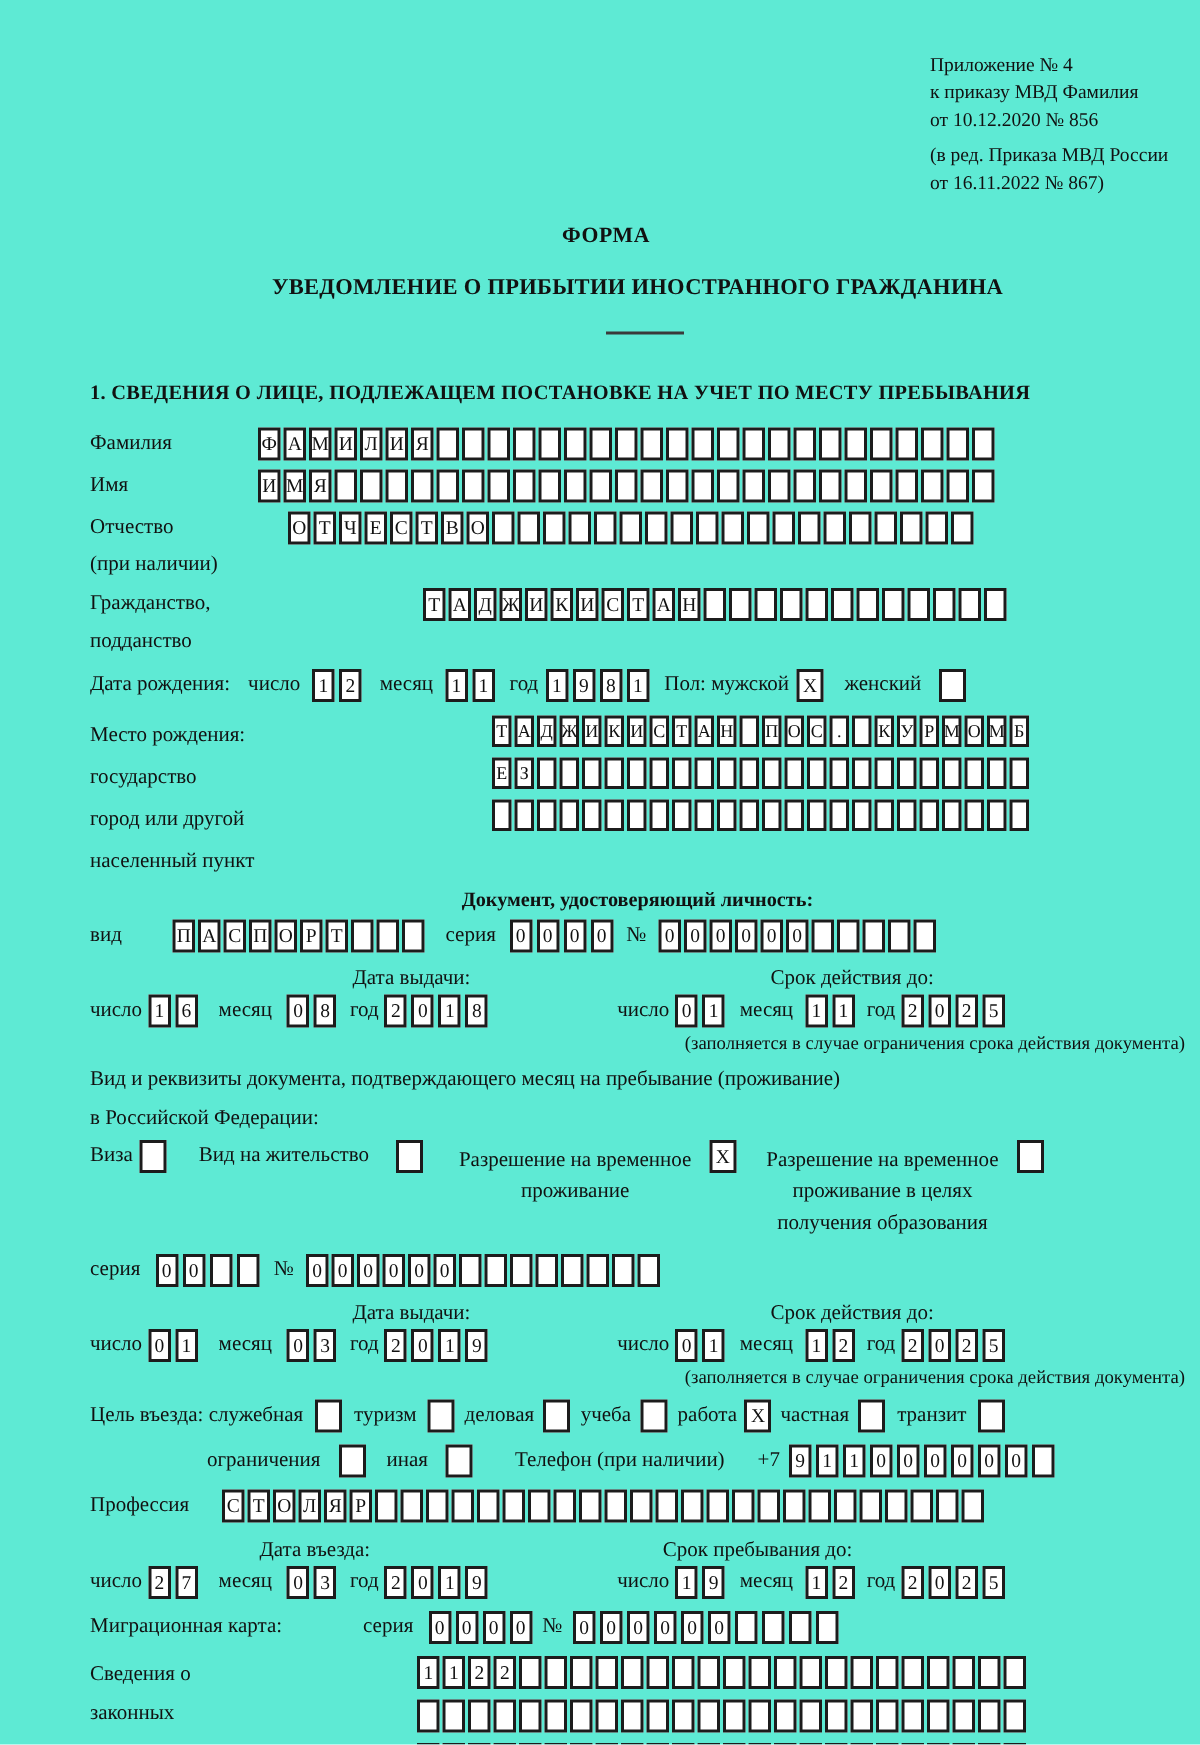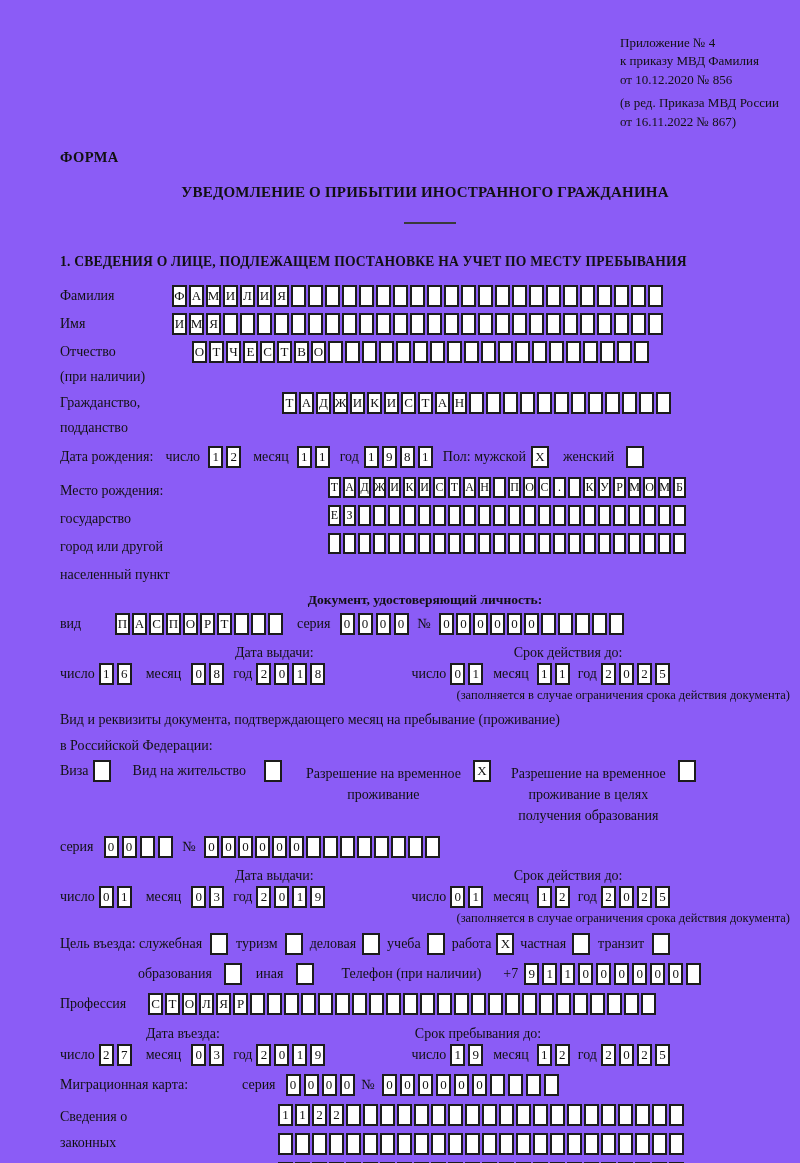--- a/index.html
+++ b/index.html
@@ -1,26 +1,26 @@
 <!DOCTYPE html>
 <html lang="ru"><head>
 <meta charset="utf-8">
 <style>
   * { box-sizing: border-box; margin: 0; padding: 0; }
   html,body { background:#fff; }
   .page {
     width: 800px; height: 1163px; overflow: hidden;
-    background: #8b5cf6; color: #111;
+    background: #5eead4; color: #111;
     font-family: "Liberation Serif", "DejaVu Serif", serif;
     padding: 34px 10px 16px 60px;
     position: relative;
   }
   .topblock { margin-left: 560px; font-size: 13px; line-height: 1.42; }
   .amend { margin-top: 5px; }
-  .forma { margin-top: 18px; margin-right: 42px; text-align: left; font-weight: bold; font-size: 14.5px; letter-spacing: .4px; }
+  .forma { margin-top: 18px; margin-right: 42px; text-align: center; font-weight: bold; font-size: 14.5px; letter-spacing: .4px; }
   .title { margin-top: 13px; text-align: center; font-weight: bold; font-size: 15px; line-height: 1.75; letter-spacing: .2px; }
   .u-blank { display: inline-block; width: 52px; border-bottom: 2px solid #3a3a3a; height: 13px; margin-left: 10px; }
   .section { margin-top: 22px; font-weight: bold; font-size: 13.6px; letter-spacing: .2px; }
   .row { display: flex; align-items: flex-start; }
   .lbl { font-size: 14px; padding-top: 3px; flex: none; }
   .lbl .sub { display: block; margin-top: 9px; }
   .cells { display: flex; gap: 2px; flex: none; }
   .cells.dates { gap: 3px; }
   .cell {
     width: 15px; height: 22px; flex: none;
@@ -496,21 +496,21 @@
     <span class="cb" style="margin-left:6px"></span>
     <span class="dlbl" style="margin-left:7px">работа</span>
     <span class="cb" style="margin-left:5px">X</span>
     <span class="dlbl" style="margin-left:6px">частная</span>
     <span class="cb" style="margin-left:6px"></span>
     <span class="dlbl" style="margin-left:8px">транзит</span>
     <span class="cb" style="margin-left:8px"></span>
   </div>
 
   <div class="row" style="margin-top:8px">
-    <span class="dlbl" style="margin-left:78px">образования</span>
+    <span class="dlbl" style="margin-left:78px">ограничения</span>
     <span class="cb" style="margin-left:12px"></span>
     <span class="dlbl" style="margin-left:14px">иная</span>
     <span class="cb" style="margin-left:12px"></span>
     <span class="dlbl" style="margin-left:28px">Телефон (при наличии)</span>
     <span class="dlbl" style="margin-left:22px">+7</span>
     <span class="cells dates" style="margin-left:6px">
         <span class="cell">9</span>
         <span class="cell">1</span>
         <span class="cell">1</span>
         <span class="cell">0</span>
@@ -553,21 +553,21 @@
         <span class="cell"></span>
         <span class="cell"></span>
         <span class="cell"></span>
         <span class="cell"></span>
         <span class="cell"></span>
         <span class="cell"></span>
       </span>
   </div>
 
   <div class="row" style="margin-top:8px">
-    <span class="dlbl" style="margin-left:86px">Дата въезда:</span>
+    <span class="dlbl" style="margin-left:113px">Дата въезда:</span>
     <span class="dlbl" style="margin-left:195px">Срок пребывания до:</span>
   </div>
 
   <div class="row" style="margin-top:2px">
     <span class="dlbl">число</span>
     <span class="cells dates" style="margin-left:4px">
         <span class="cell">2</span>
         <span class="cell">7</span>
       </span>
     <span class="dlbl" style="margin-left:14px">месяц</span>

